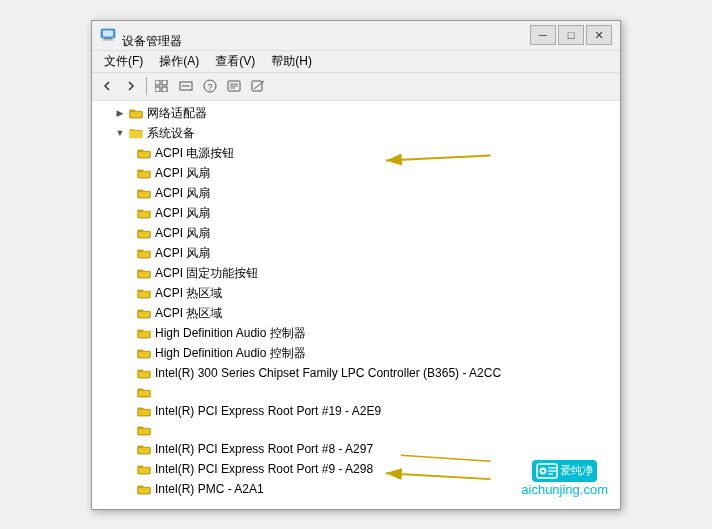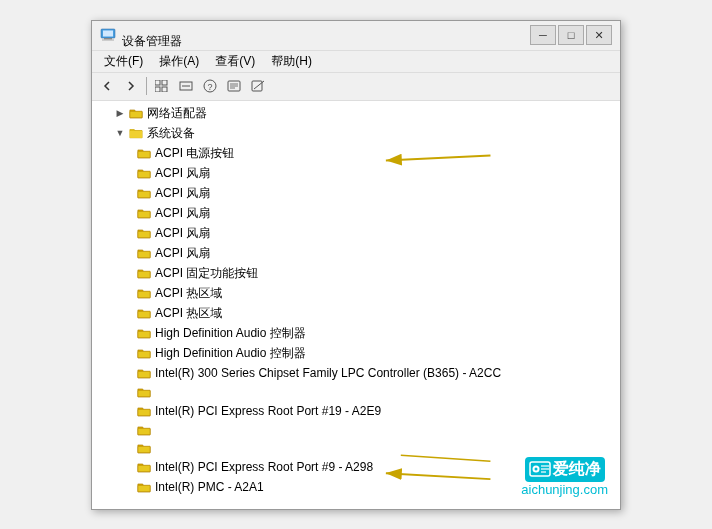--- a/index.html
+++ b/index.html
@@ -439,20 +439,21 @@
         </div>
         <div class="tree-item">
           <span class="indent" style="width:36px;display:inline-block;"></span>
           <span class="expand-icon" style="width:8px;"></span>
           <span class="folder-icon">
             <svg class="folder-svg" viewBox="0 0 16 13" fill="none" xmlns="http://www.w3.org/2000/svg">
     <path d="M1 3 L1 12 L15 12 L15 5 L7.5 5 L6.5 3 Z" fill="#dcb000" stroke="#b08000" stroke-width="0.7"></path>
     <rect x="1" y="4.5" width="14" height="7.5" rx="0.5" fill="#e8c820" stroke="#b08000" stroke-width="0.7"></rect>
   </svg>
           </span>
+          <span>Intel(R) PCI Express Root Port #8 - A297</span>
         </div>
         <div class="tree-item">
           <span class="indent" style="width:36px;display:inline-block;"></span>
           <span class="expand-icon" style="width:8px;"></span>
           <span class="folder-icon">
             <svg class="folder-svg" viewBox="0 0 16 13" fill="none" xmlns="http://www.w3.org/2000/svg">
     <path d="M1 3 L1 12 L15 12 L15 5 L7.5 5 L6.5 3 Z" fill="#dcb000" stroke="#b08000" stroke-width="0.7"></path>
     <rect x="1" y="4.5" width="14" height="7.5" rx="0.5" fill="#e8c820" stroke="#b08000" stroke-width="0.7"></rect>
   </svg>
           </span>
@@ -493,17 +494,17 @@
   <div class="watermark" style="bottom:12px; right:12px;">
     <div style="background:#00bcd4; border-radius:4px; padding:2px 4px; display:flex; align-items:center; gap:2px;">
       <svg width="22" height="18" viewBox="0 0 22 18">
         <rect x="1" y="2" width="20" height="14" rx="2" fill="none" stroke="#fff" stroke-width="1.5"></rect>
         <circle cx="7" cy="9" r="3.5" fill="#fff"></circle>
         <circle cx="7" cy="9" r="1.5" fill="#00bcd4"></circle>
         <line x1="12" y1="6" x2="20" y2="6" stroke="#fff" stroke-width="1.2"></line>
         <line x1="12" y1="9" x2="20" y2="9" stroke="#fff" stroke-width="1.2"></line>
         <line x1="12" y1="12" x2="17" y2="12" stroke="#fff" stroke-width="1.2"></line>
       </svg>
-      <span style="color:#fff; font-size:16px; font-weight:bold;">爱纯净</span>
+      <span style="color:#fff; font-size:11px; font-weight:normal;">爱纯净</span>
     </div>
     <span style="color:#00bcd4; font-size:13px;">aichunjing.com</span>
   </div>
 </div>
 
 </body></html>

